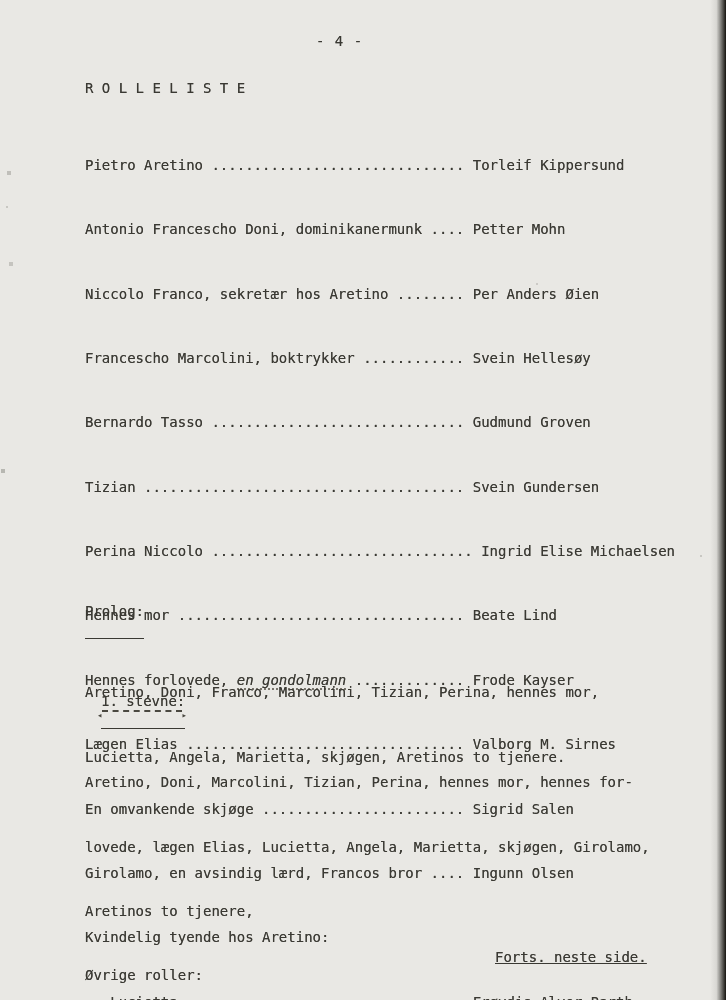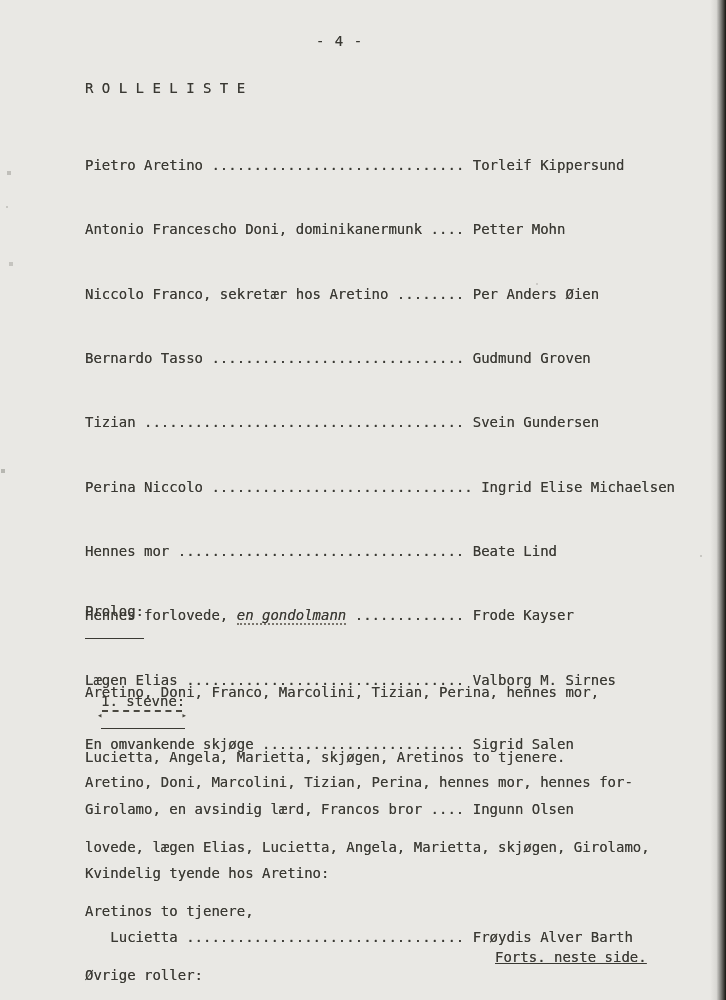--- a/index.html
+++ b/index.html
@@ -74,20 +74,21 @@
 <div class="page">
 
   <div class="block center-num" style="left:316px; top:31px;">- 4 -</div>
 
   <div class="block" style="left:85px; top:78px;">R O L L E L I S T E</div>
 
   <div class="block" style="left:85px; top:112px;">
     <div><span>Pietro Aretino</span><span> .............................. </span><span>Torleif Kippersund</span></div>
     <div><span>Antonio Francescho Doni, dominikanermunk</span><span> .... </span><span>Petter Mohn</span></div>
     <div><span>Niccolo Franco, sekretær hos Aretino</span><span> ........ </span><span>Per Anders Øien</span></div>
+    <div><span>Francescho Marcolini, boktrykker</span><span> ............ </span><span>Svein Hellesøy</span></div>
     <div><span>Bernardo Tasso</span><span> .............................. </span><span>Gudmund Groven</span></div>
     <div><span>Tizian</span><span> ...................................... </span><span>Svein Gundersen</span></div>
     <div><span>Perina Niccolo</span><span> ............................... </span><span>Ingrid Elise Michaelsen</span></div>
     <div><span>Hennes mor</span><span> .................................. </span><span>Beate Lind</span></div>
     <div><span>Hennes forlovede, </span><span class="marked">en gondolmann</span><span> ............. </span><span>Frode Kayser</span></div>
     <div><span>Lægen Elias</span><span> ................................. </span><span>Valborg M. Sirnes</span></div>
     <div><span>En omvankende skjøge</span><span> ........................ </span><span>Sigrid Salen</span></div>
     <div><span>Girolamo, en avsindig lærd, Francos bror</span><span> .... </span><span>Ingunn Olsen</span></div>
     <div><span>Kvindelig tyende hos Aretino:</span></div>
     <div><span>   Lucietta</span><span> ................................. </span><span>Frøydis Alver Barth</span></div>

